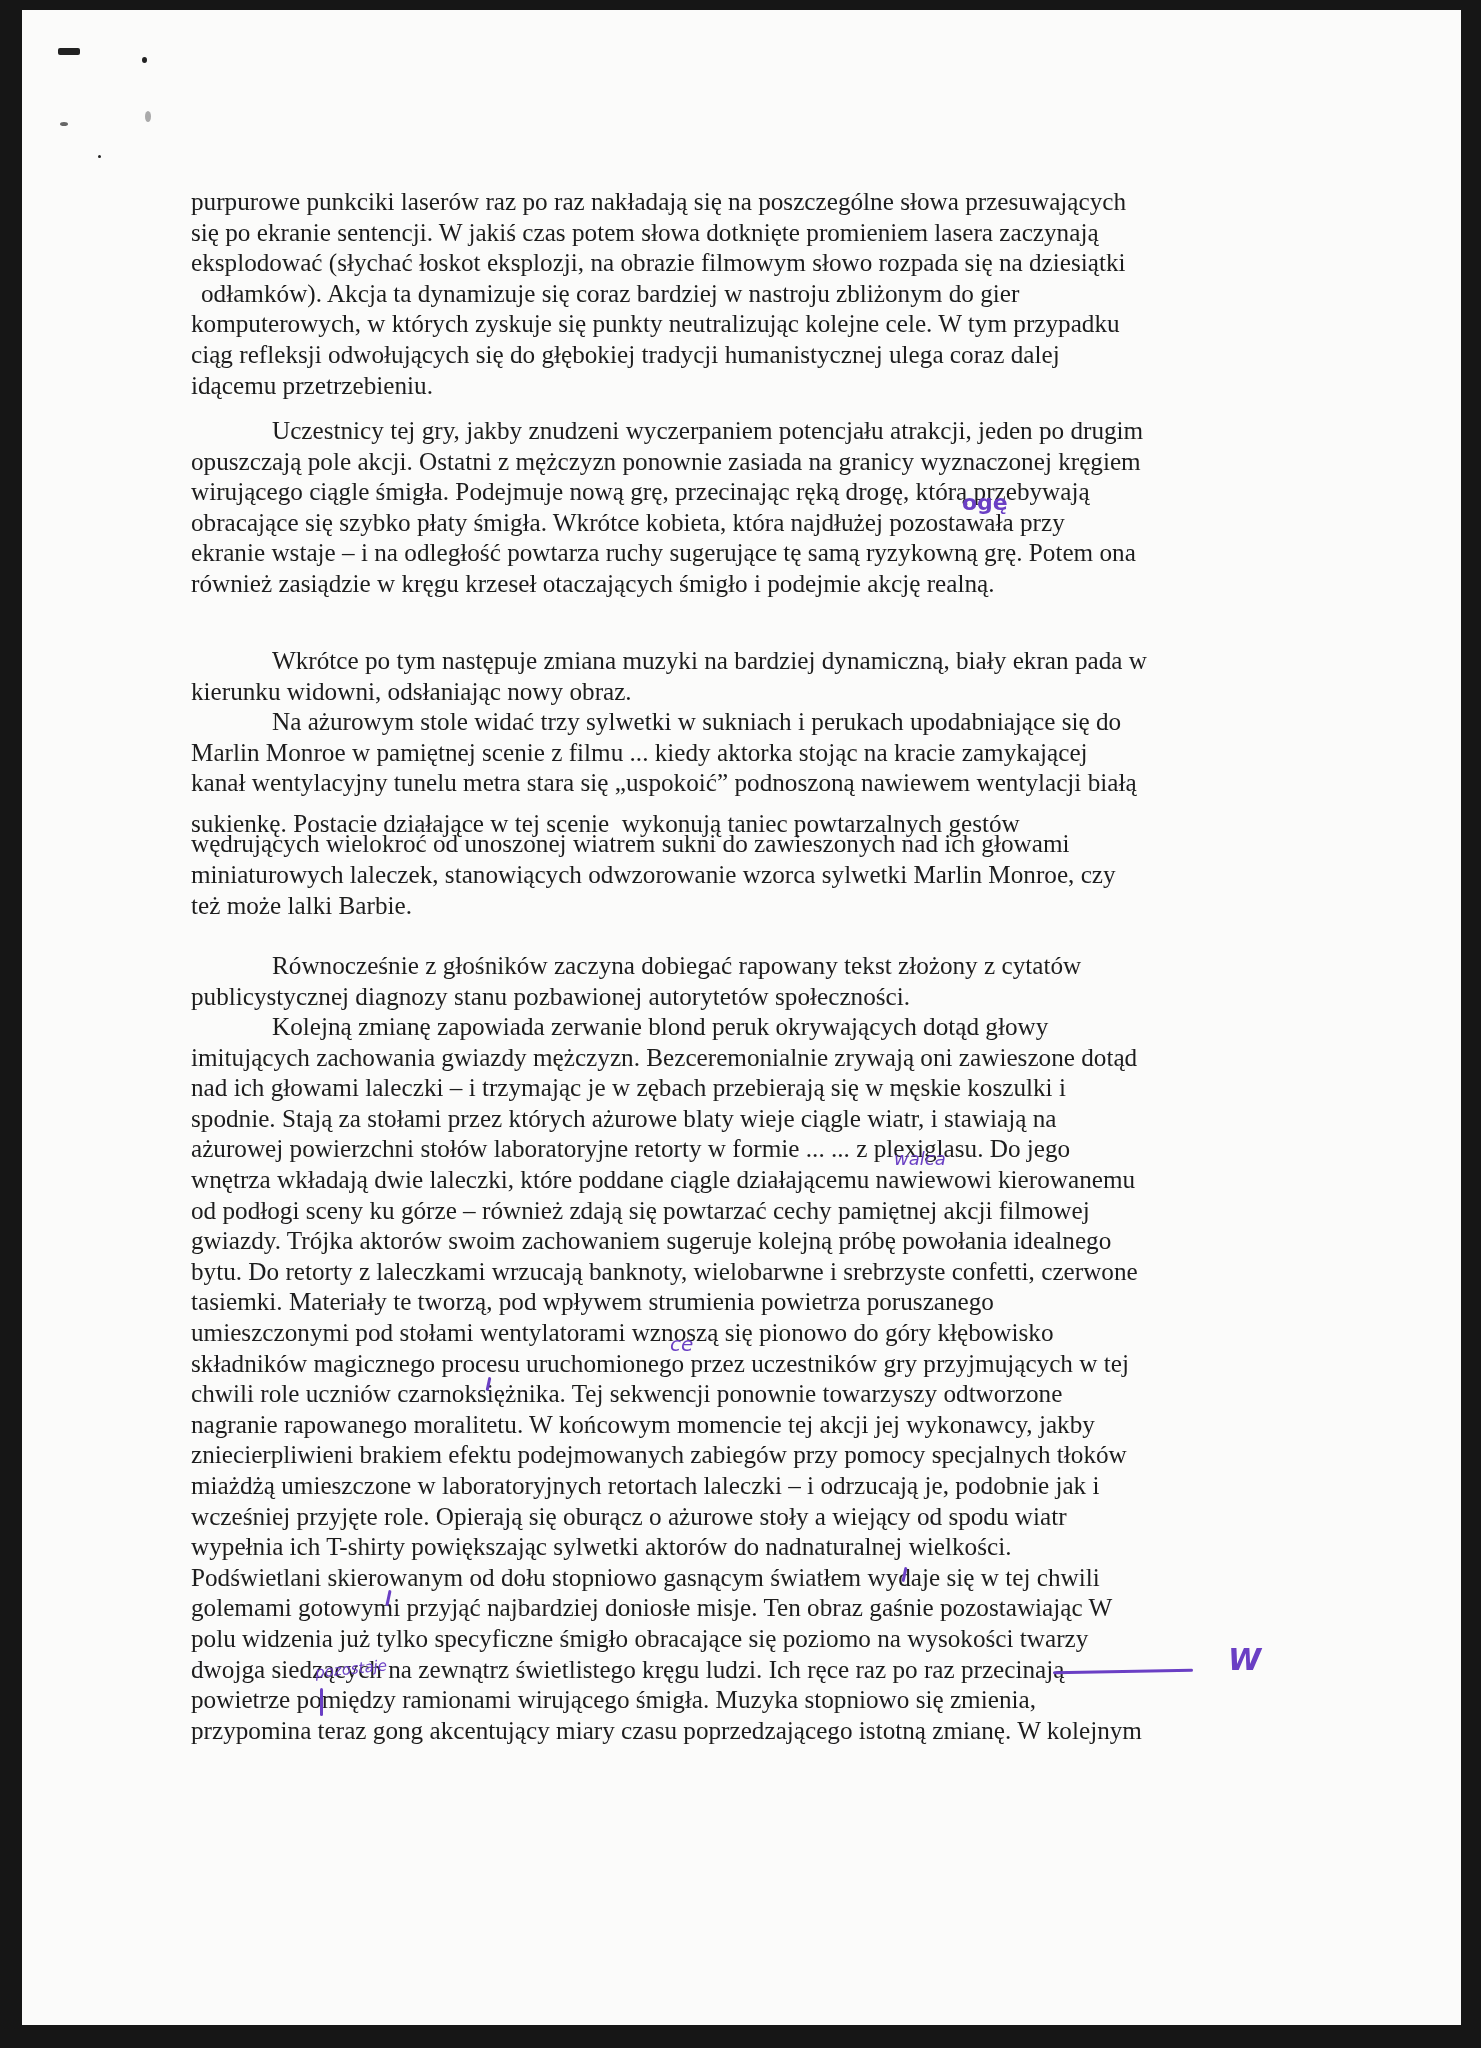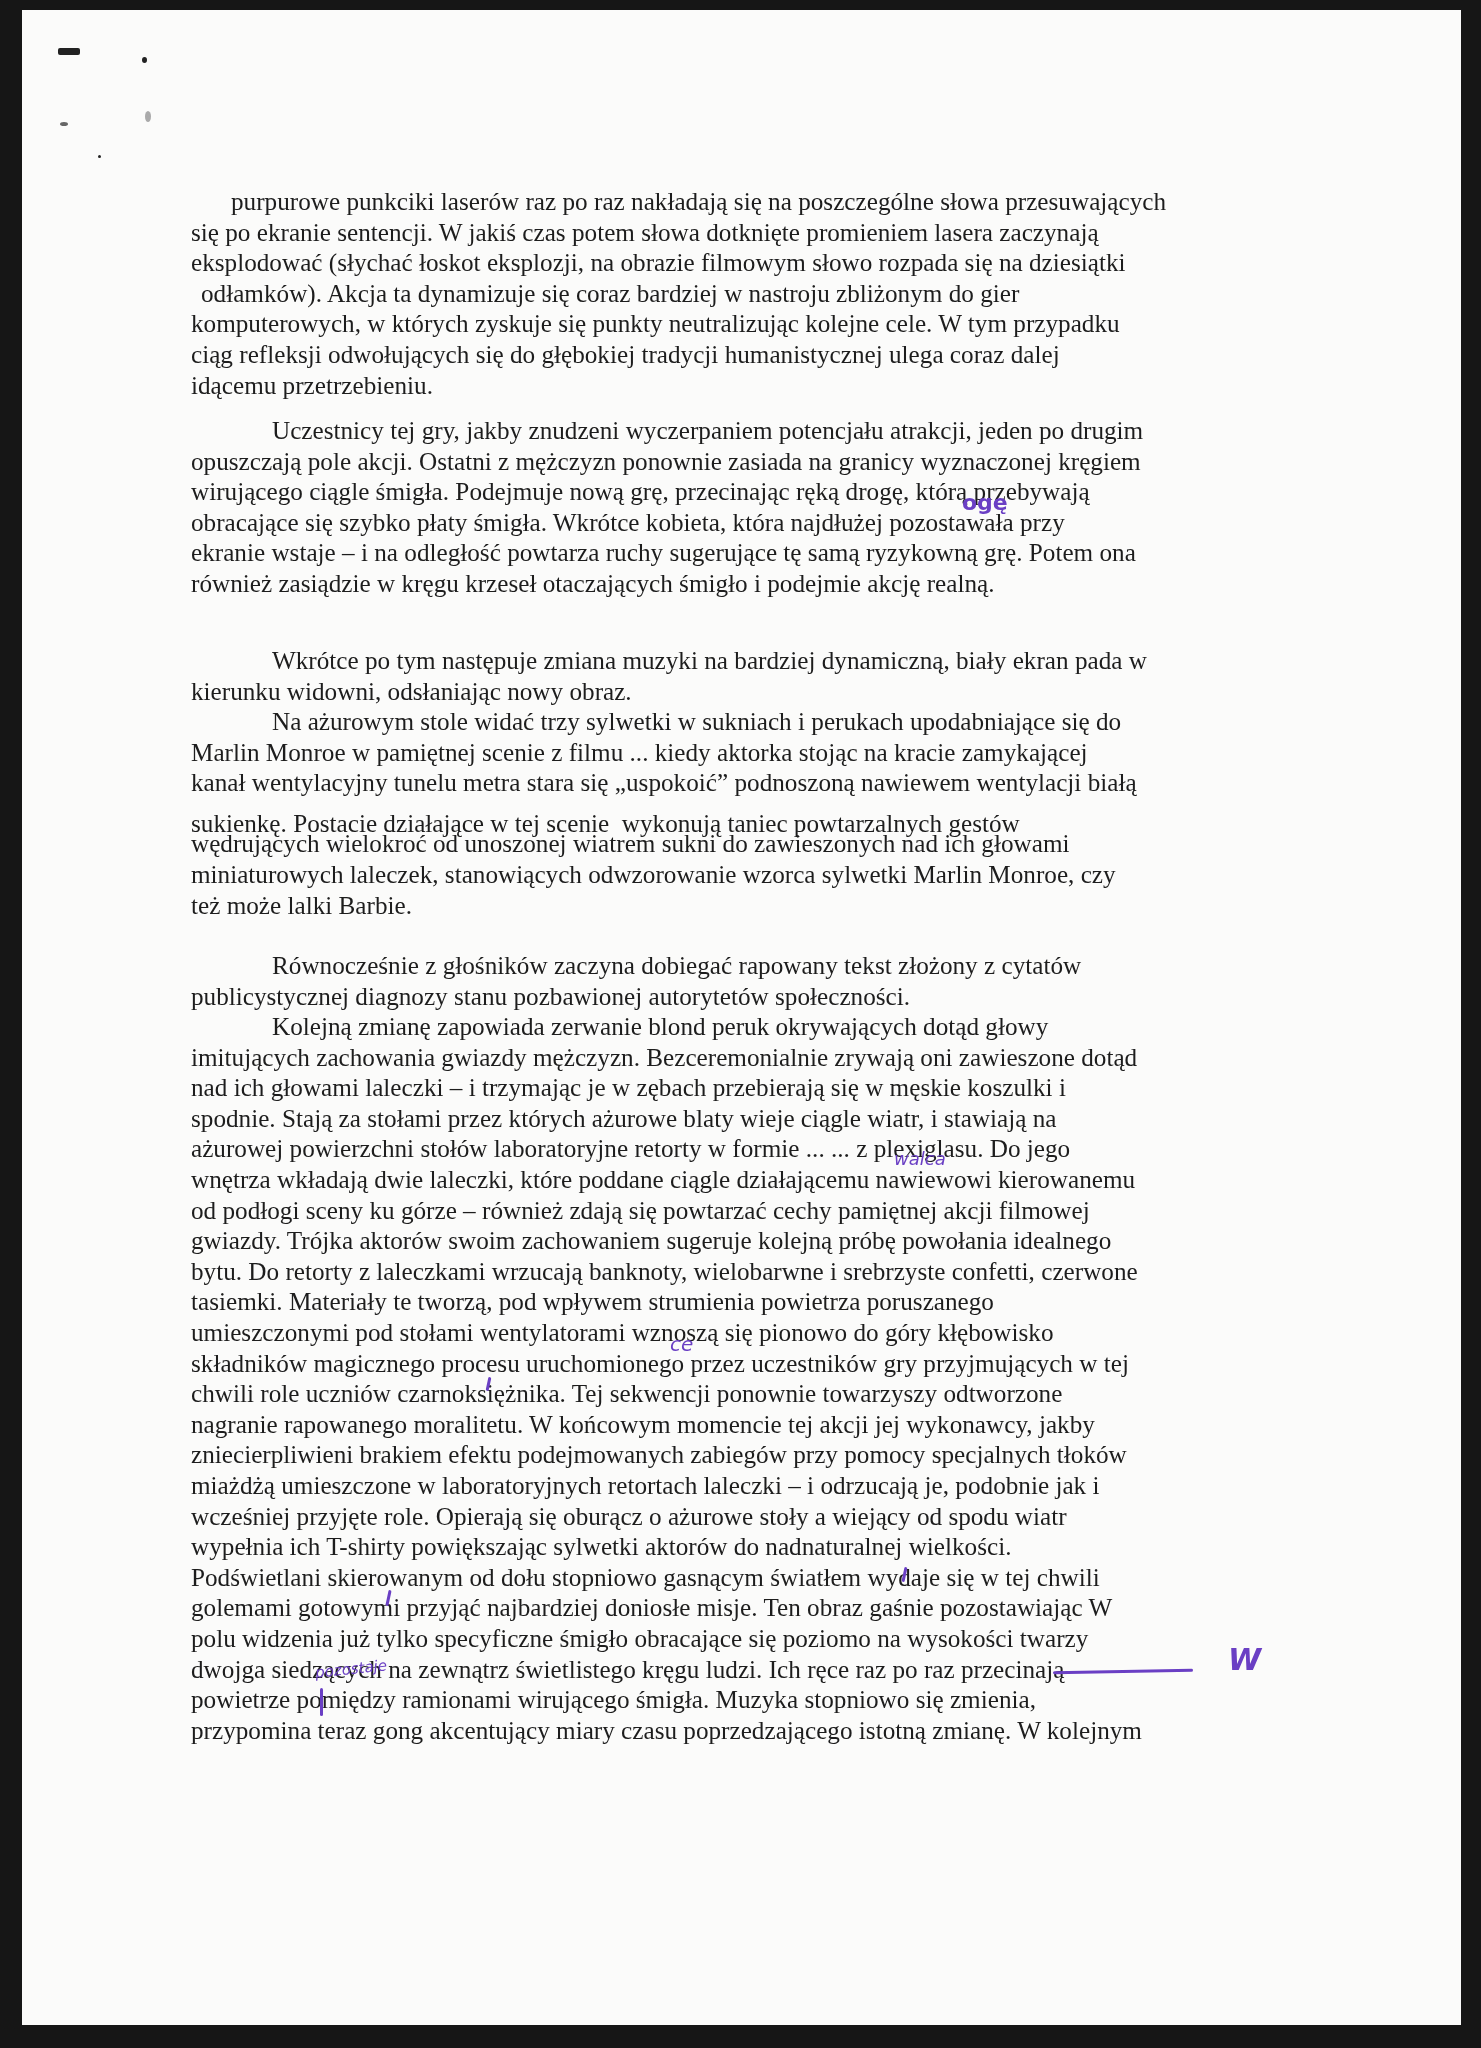--- a/index.html
+++ b/index.html
@@ -41,21 +41,21 @@
 
 <div class="paper"></div>
 
 <div class="speck" style="left:58px;top:48px;width:22px;height:7px;border-radius:2px;"></div>
 <div class="speck" style="left:142px;top:57px;width:5px;height:6px;"></div>
 <div class="speck" style="left:145px;top:111px;width:6px;height:11px;background:#aaa;"></div>
 <div class="speck" style="left:60px;top:122px;width:8px;height:4px;background:#666;"></div>
 <div class="speck" style="left:98px;top:155px;width:3px;height:3px;"></div>
 
 <div id="text-area">
-    <div class="line" style="top: 187px; margin-left: 40px;">purpurowe punkciki laserów raz po raz nakładają się na poszczególne słowa przesuwających</div>
+    <div class="line" style="top: 187px;">purpurowe punkciki laserów raz po raz nakładają się na poszczególne słowa przesuwających</div>
     <div class="line" style="top: 217.6px;">się po ekranie sentencji. W jakiś czas potem słowa dotknięte promieniem lasera zaczynają</div>
     <div class="line" style="top: 248.2px;">eksplodować (słychać łoskot eksplozji, na obrazie filmowym słowo rozpada się na dziesiątki</div>
     <div class="line" style="top: 279px; margin-left: 10px;">odłamków). Akcja ta dynamizuje się coraz bardziej w nastroju zbliżonym do gier</div>
     <div class="line" style="top: 309.4px;">komputerowych, w których zyskuje się punkty neutralizując kolejne cele. W tym przypadku</div>
     <div class="line" style="top: 340px;">ciąg refleksji odwołujących się do głębokiej tradycji humanistycznej ulega coraz dalej</div>
     <div class="line" style="top: 370.6px;">idącemu przetrzebieniu.</div>
     <div class="line indent" style="top: 416px;">Uczestnicy tej gry, jakby znudzeni wyczerpaniem potencjału atrakcji, jeden po drugim</div>
     <div class="line" style="top: 446.6px;">opuszczają pole akcji. Ostatni z mężczyzn ponownie zasiada na granicy wyznaczonej kręgiem</div>
     <div class="line" style="top: 477.2px;">wirującego ciągle śmigła. Podejmuje nową grę, przecinając ręką drogę, którą przebywają</div>
     <div class="line" style="top: 507.8px;">obracające się szybko płaty śmigła. Wkrótce kobieta, która najdłużej pozostawała przy</div>

